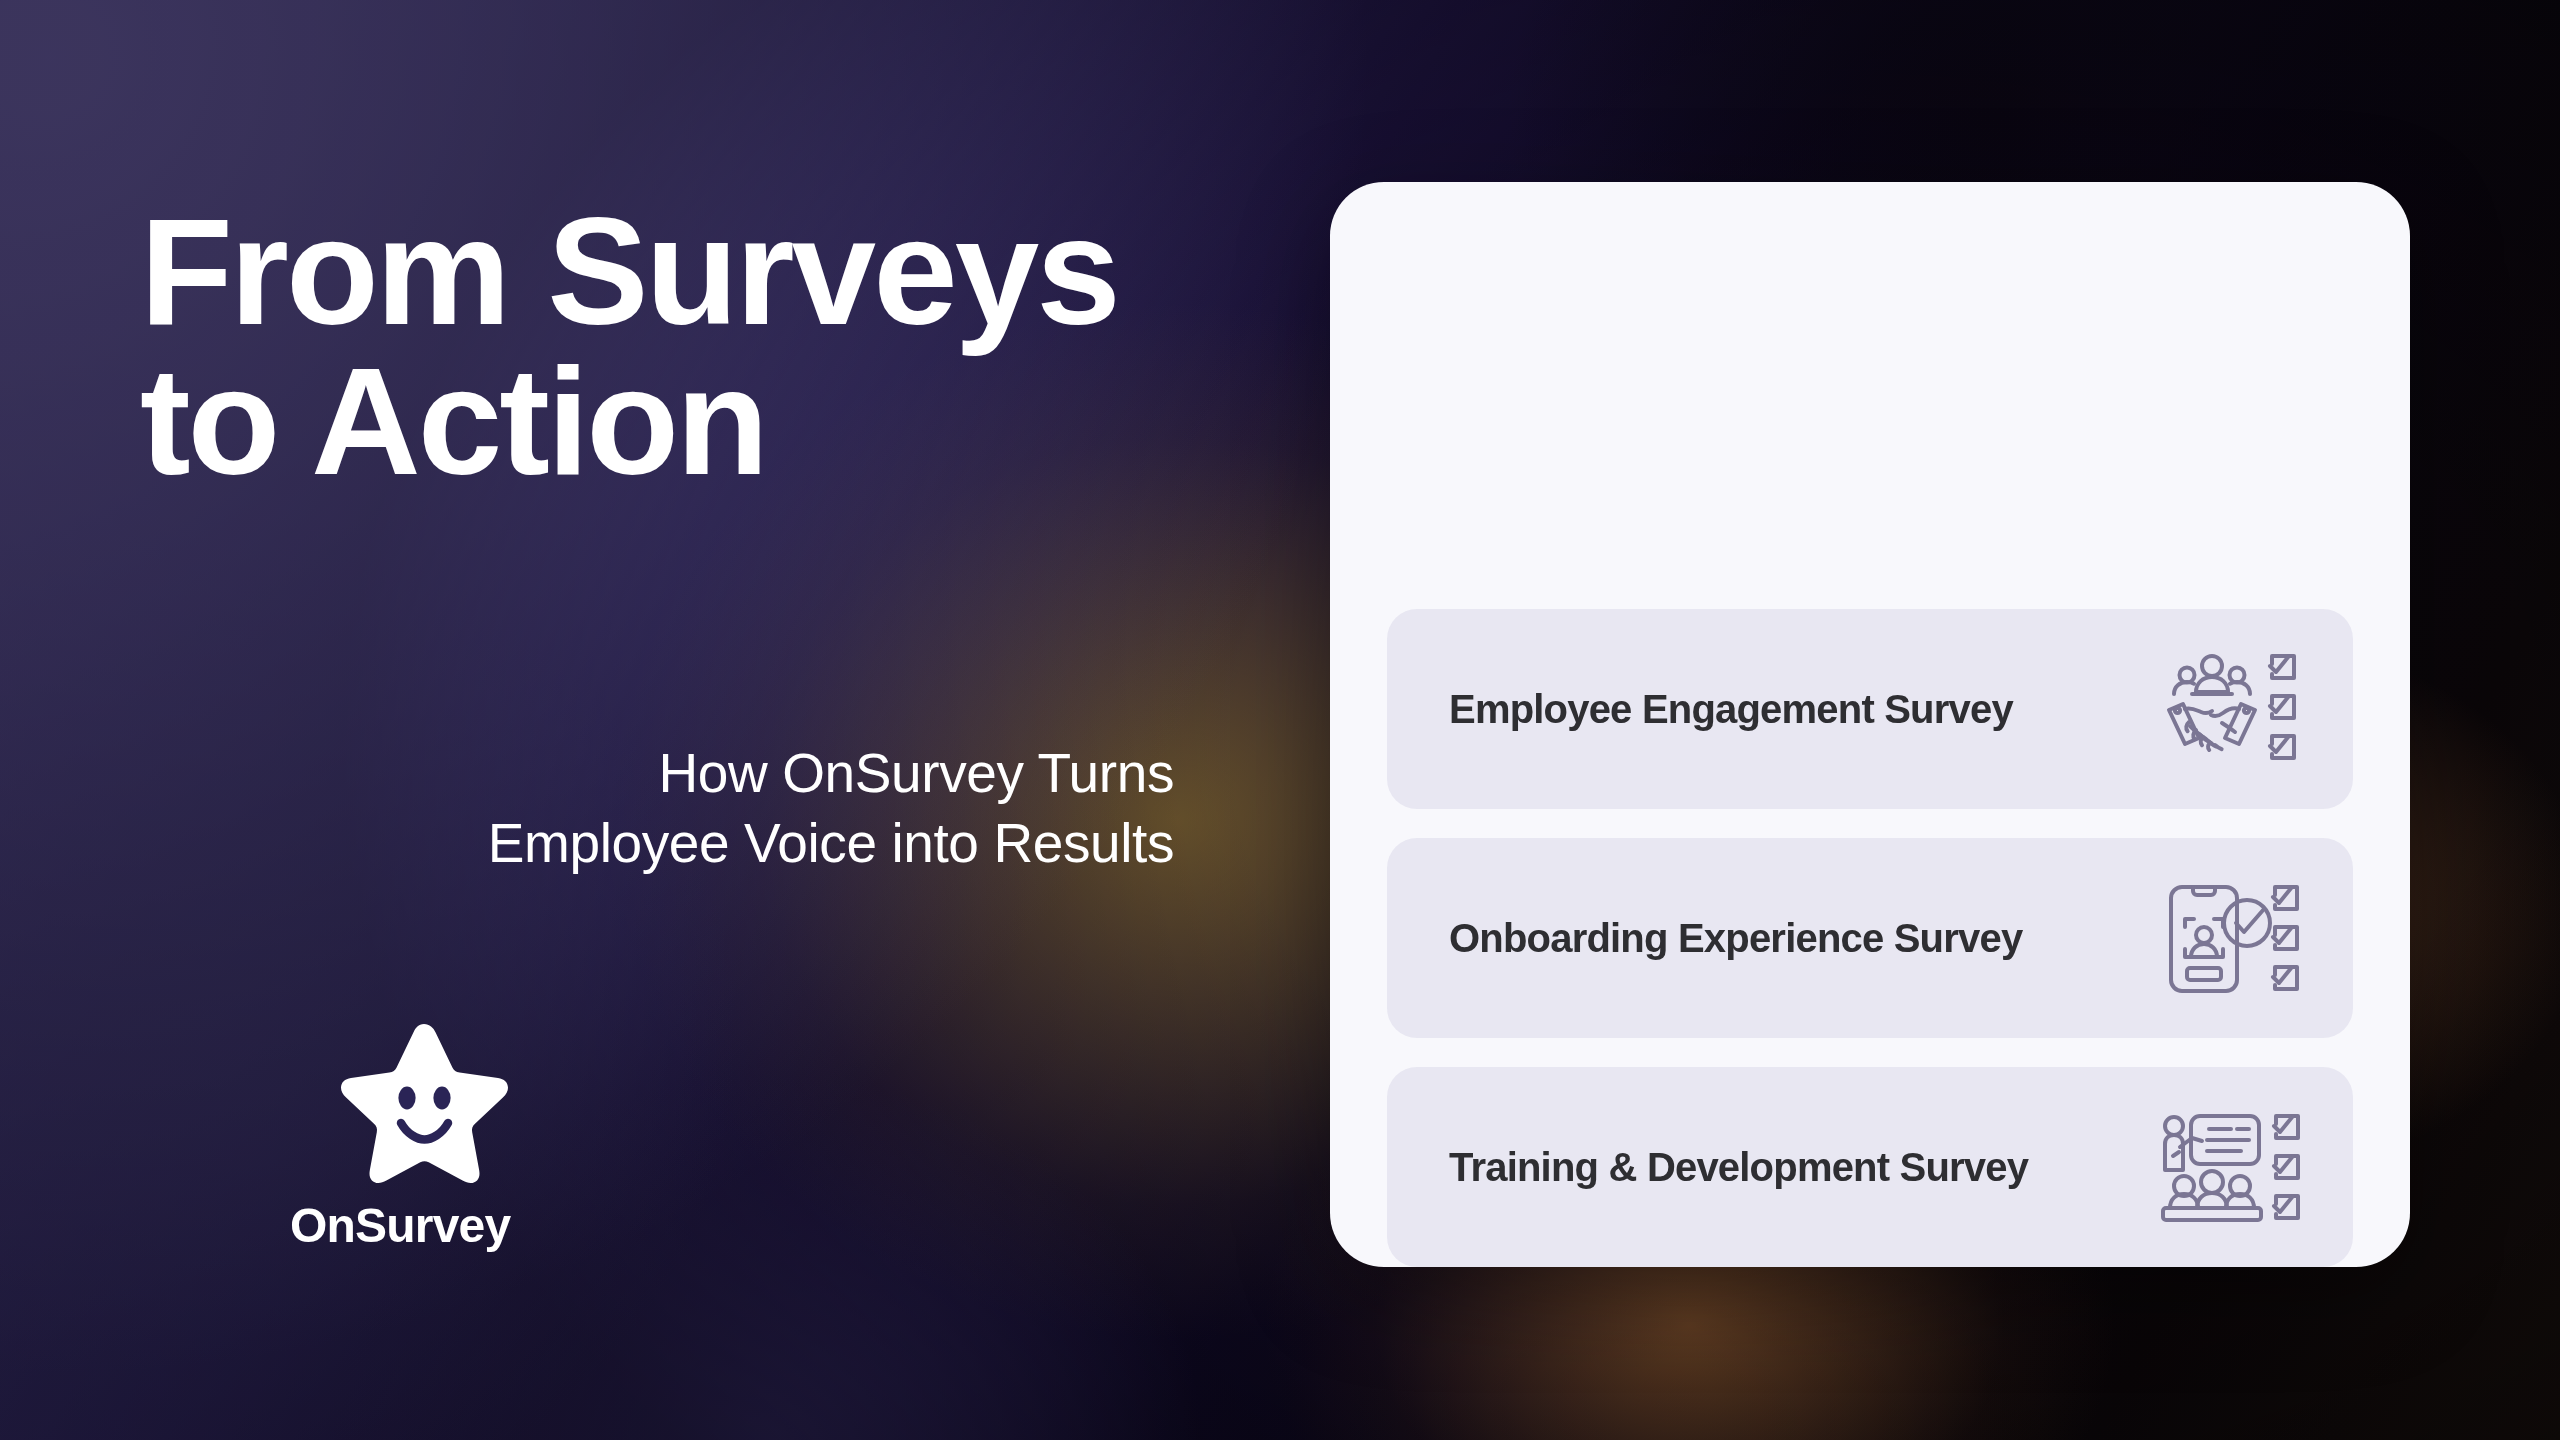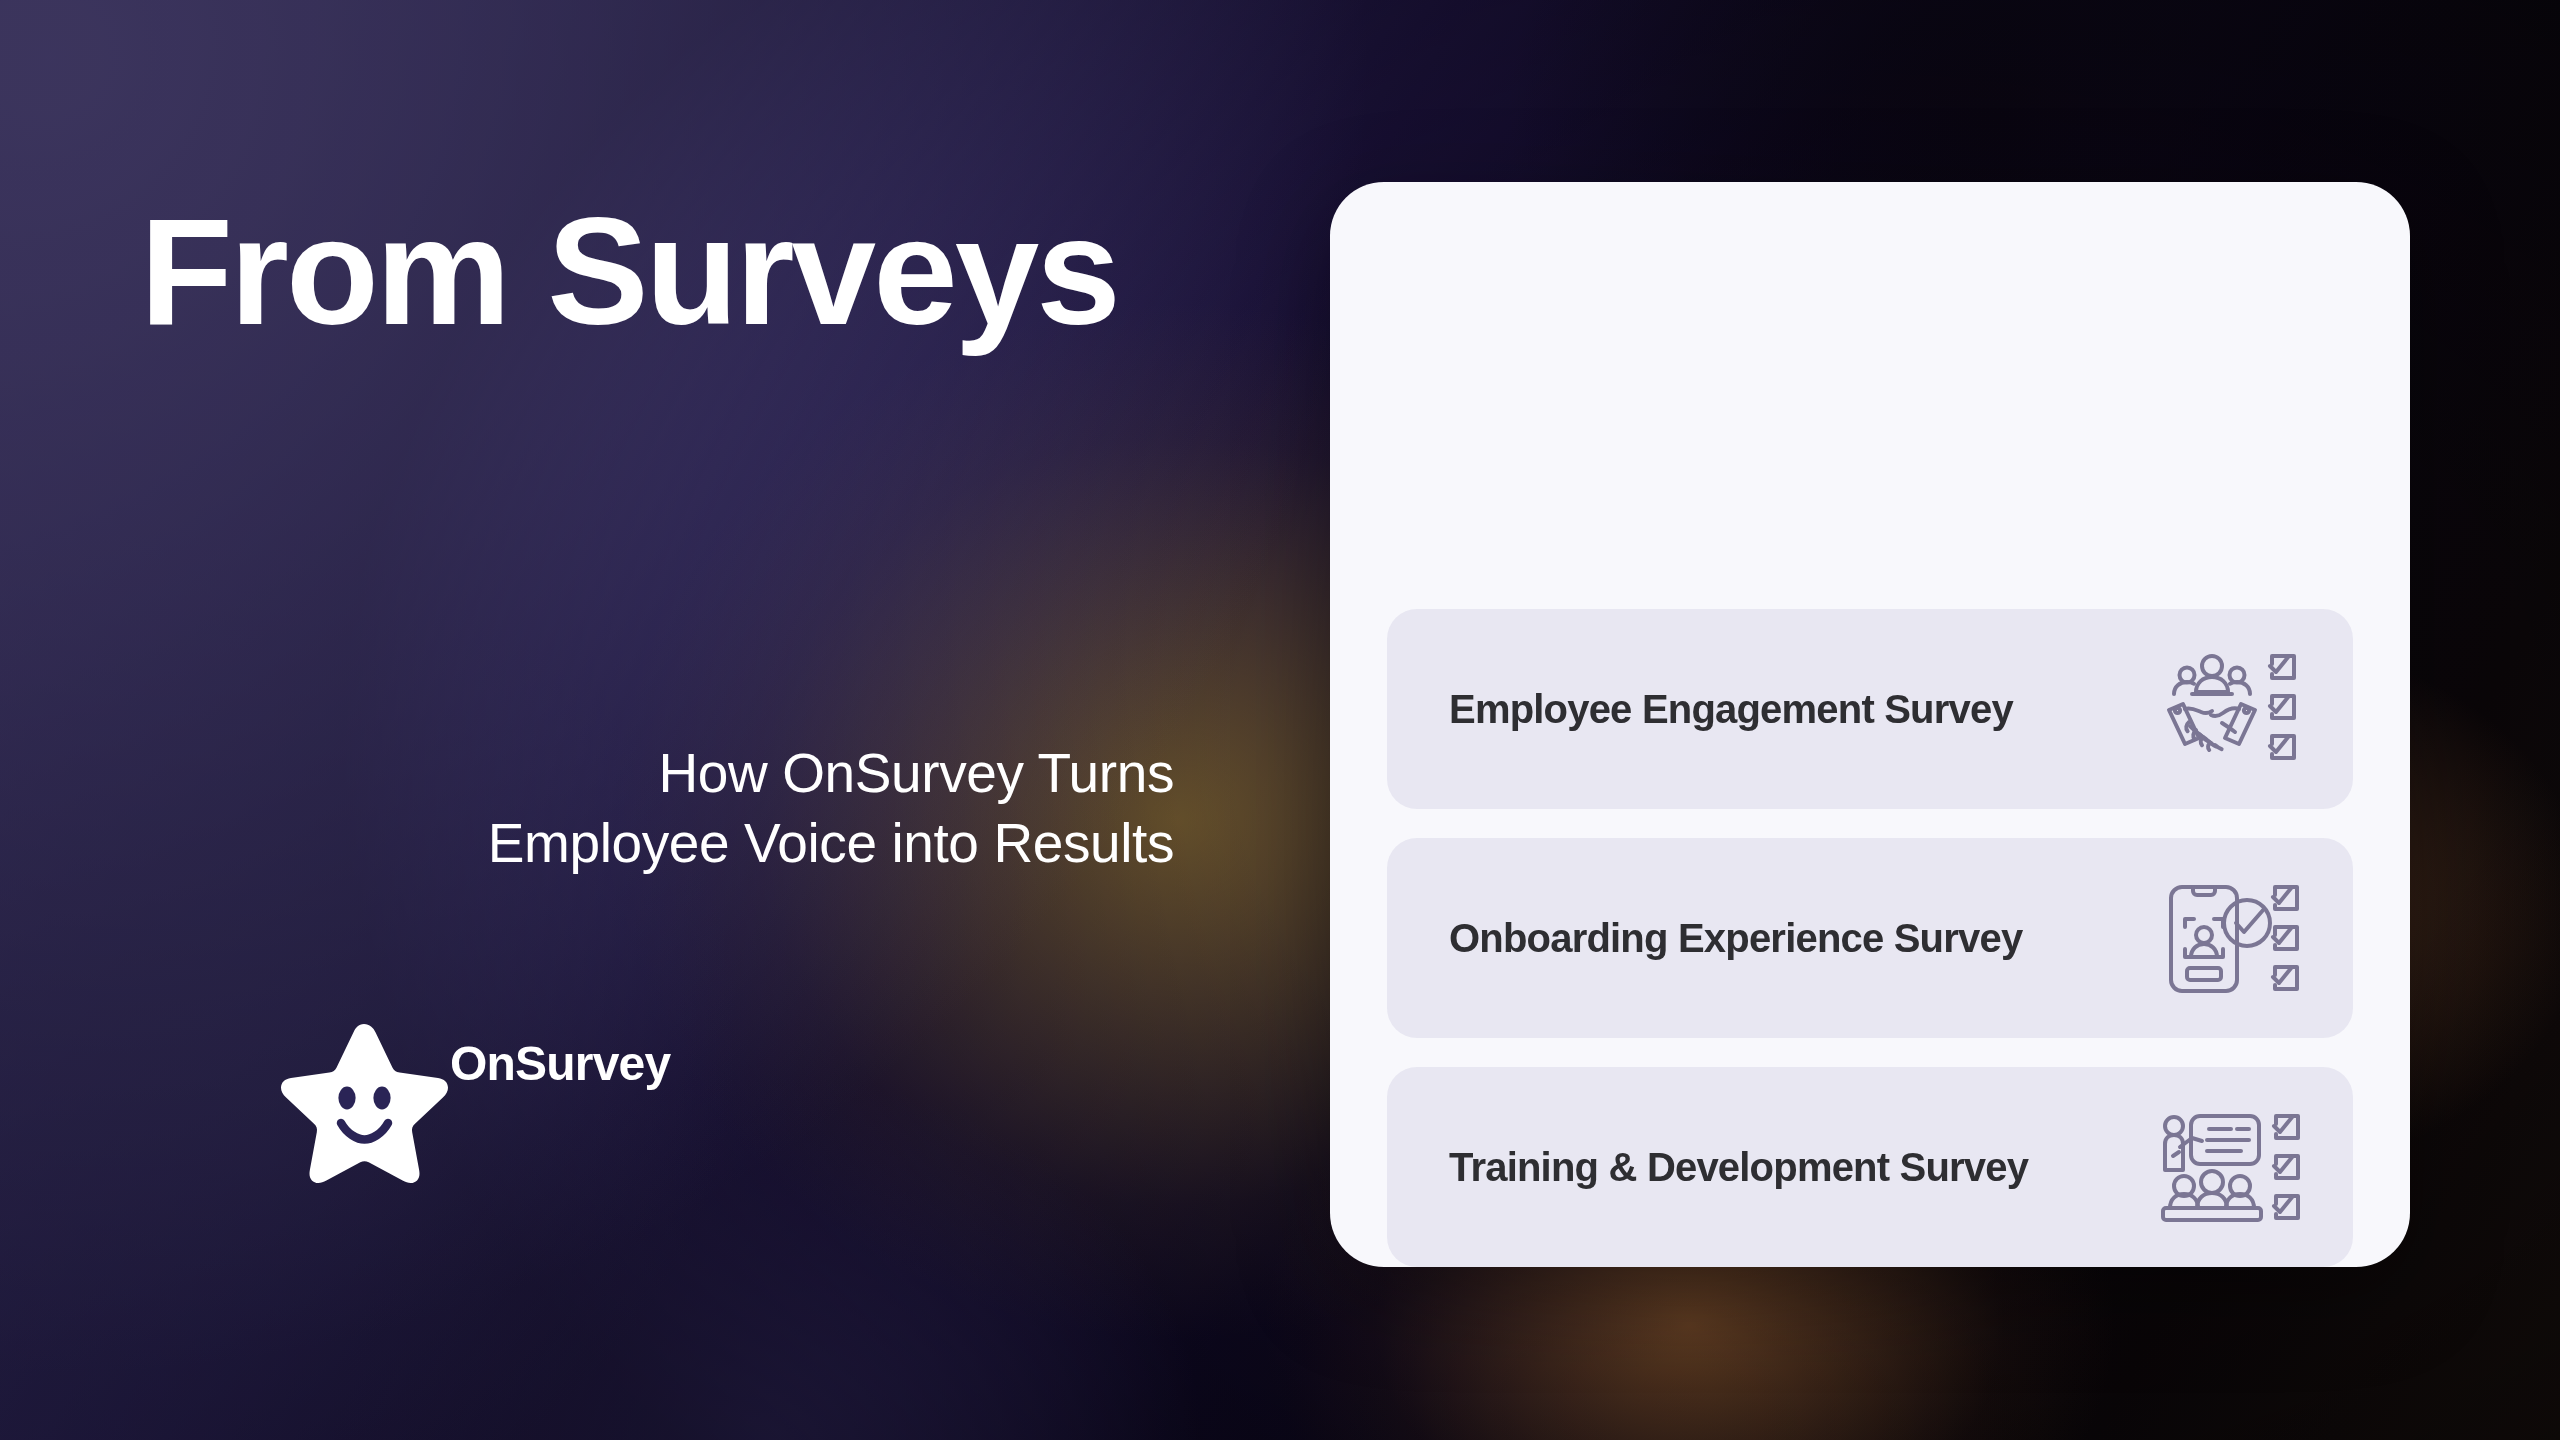--- a/index.html
+++ b/index.html
@@ -56,22 +56,22 @@
     color:#ffffff;
     font-size:55px;
     font-weight:300;
     line-height:1.28;
     letter-spacing:-0.4px;
   }
   #subtitle .sub-line { display:block; white-space:pre;text-align:right; }
 
   #logo-block {
     position:absolute;
-    left:138px; top:1022px;
-    display:flex; align-items:flex-start;
+    left:150px; top:1022px;
+    display:flex; flex-direction:column; align-items:flex-end;
   }
   #logo-mark { width:172px; height:162px; display:block; }
   #logo-word {
     margin-top:14px;
     color:#ffffff;
     font-size:48px;
     font-weight:700;
     letter-spacing:-0.8px;
   }
 
@@ -112,20 +112,21 @@
 </head>
 <body>
 
 <div id="backdrop"></div>
 <div id="vignette"></div>
 
 <div id="left-col">
 
   <h1 id="headline">
     <span class="hl-line">From Surveys</span>
+    <span class="hl-line">to Action</span>
   </h1>
 
   <p id="subtitle">
     <span class="sub-line">How OnSurvey Turns</span>
     <span class="sub-line">Employee Voice into Results</span>
   </p>
 
   <div id="logo-block">
     <svg id="logo-mark" viewBox="0 0 172 162">
       <path fill="#ffffff" d="M86 2c5.6 0 9.3 3.6 11.6 8.4l16.8 35.1c1.5 3.1 3.6 4.6 7.2 5.1l38.4 5.3c6.2 0.9 10 4.5 10 9.8 0 3.6-1.8 6.6-5.1 9.7l-27.9 26.3c-2.6 2.4-3.5 4.9-2.8 8.5l6.9 37.5c0.3 1.6 0.4 2.8 0.4 4 0 5.5-3.5 9.3-8.8 9.3-2.8 0-5.2-0.9-8.1-2.5l-33.9-18.2c-2.8-1.5-5.6-1.5-8.4 0l-33.9 18.2c-2.9 1.6-5.3 2.5-8.1 2.5-5.3 0-8.8-3.8-8.8-9.3 0-1.2 0.1-2.4 0.4-4l6.9-37.5c0.7-3.6-0.2-6.1-2.8-8.5L8.1 75.4C4.8 72.3 3 69.3 3 65.7c0-5.3 3.8-8.9 10-9.8l38.4-5.3c3.6-0.5 5.7-2 7.2-5.1L75.4 10.4C77.7 5.6 80.4 2 86 2z"></path>

